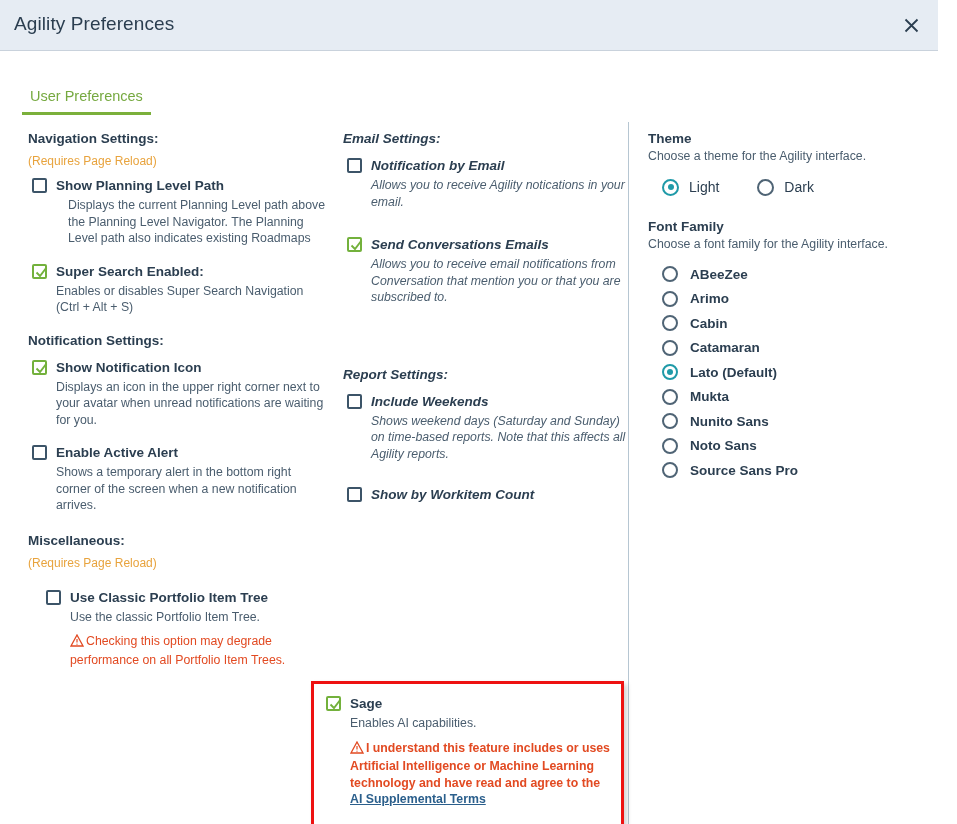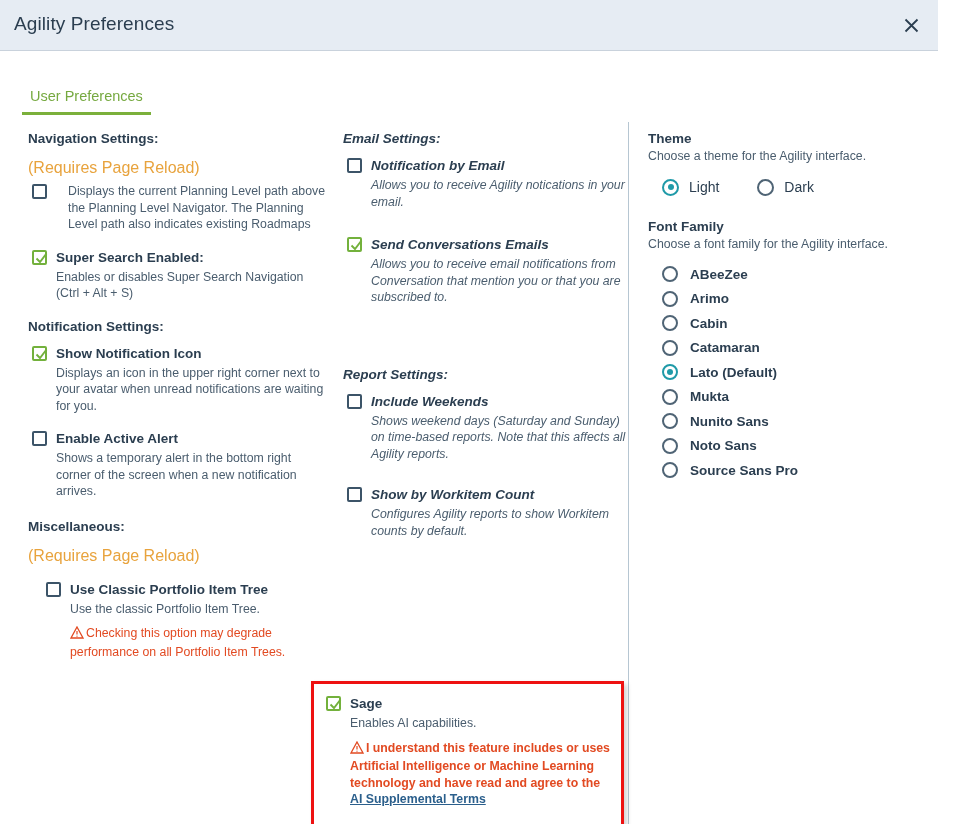--- a/index.html
+++ b/index.html
@@ -52,22 +52,22 @@
     position: absolute; left: 628px; top: 122px;
     width: 1px; height: 702px; background: #b6c6d2;
   }
 
   
   .sec-head {
     font-size: 13.5px; font-weight: bold; color: #2b3e50;
     margin: 0 0 1px 0; line-height: 18px;
   }
   .sec-sub {
-    font-size: 16px; color: #e8a33d; line-height: 15px;
-    margin: 12px 0 8px 0;
+    font-size: 12px; color: #e8a33d; line-height: 15px;
+    margin: 6px 0 8px 0;
   }
   .sec-head.plain { margin-bottom: 9px; }
 
   
   .opt { position: relative; padding-left: 28px; margin-bottom: 16px; }
   .opt-label {
     font-size: 13.5px; font-weight: bold; color: #2b3e50;
     line-height: 18px; display: block; margin-bottom: 2px;
     cursor: pointer;
   }
@@ -156,20 +156,21 @@
 
 <div class="col col-left">
 
   <div>
     <div class="sec-head">Navigation Settings:</div>
     <div class="sec-sub">(Requires Page Reload)</div>
 
 
     <div class="opt">
       <span class="cbx"></span>
+      <span class="opt-label">Show Planning Level Path</span>
       <span class="opt-desc">Displays the current Planning Level path above the Planning Level Navigator. The Planning Level path also indicates existing Roadmaps</span>
     </div>
 
     <div class="opt">
       <span class="cbx checked">
         <svg width="15" height="15" viewBox="0 0 15 15">
             <path d="M2.5 7.5 L6 11 L12.5 2.5" stroke="#73b13c" stroke-width="1.9" fill="none"></path>
           </svg>
       </span>
       <span class="opt-label">Super Search Enabled:</span>
@@ -245,21 +246,20 @@
 
     <div class="opt">
       <span class="cbx"></span>
       <span class="opt-label">Include Weekends</span>
       <span class="opt-desc noindent">Shows weekend days (Saturday and Sunday) on time-based reports. Note that this affects all Agility reports.</span>
     </div>
 
     <div class="opt" style="margin-top:24px">
       <span class="cbx"></span>
       <span class="opt-label">Show by Workitem Count</span>
-      <span class="opt-desc noindent">Configures Agility reports to show Workitem counts by default.</span>
     </div>
   </div>
 </div>
 
 <div class="sage-box">
   <div class="sage-inner">
     <div class="opt">
       <span class="cbx checked" style="left:2px">
         <svg width="15" height="15" viewBox="0 0 15 15">
             <path d="M2.5 7.5 L6 11 L12.5 2.5" stroke="#73b13c" stroke-width="1.9" fill="none"></path>

